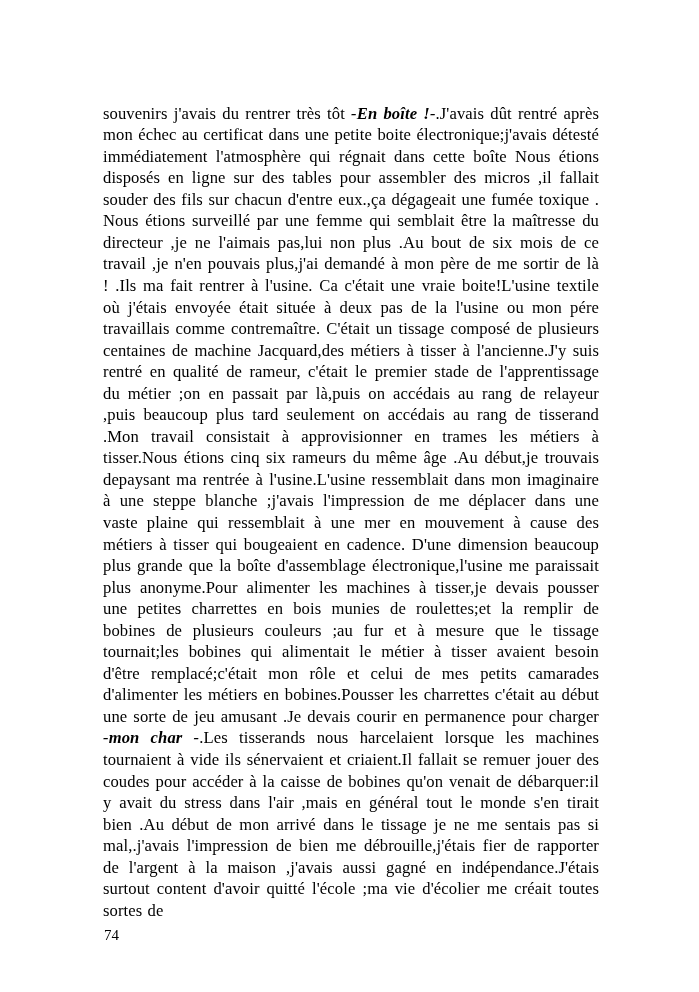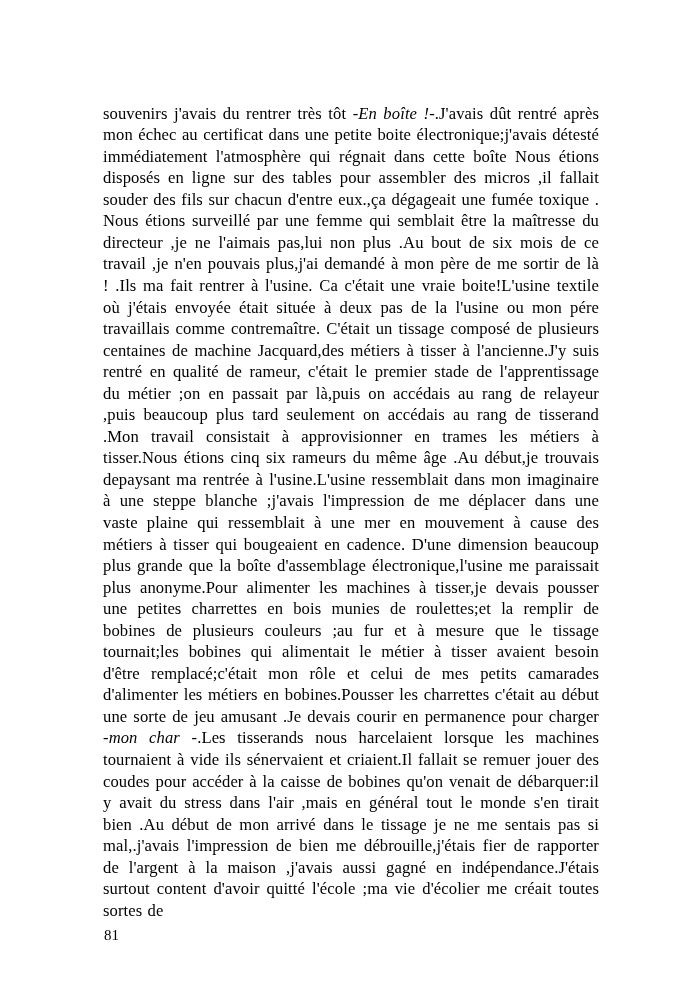--- a/index.html
+++ b/index.html
@@ -26,29 +26,30 @@
     top: 86px;
     width: 496px;
     font-size: 16.6px;
     line-height: 21.55px;
     text-align: justify;
     word-spacing: 1px;
     letter-spacing: 0.1px;
   }
   .body-text .seg-italic {
     font-style: italic;
+    font-weight: bold;
   }
   .page-number {
     position: absolute;
     left: 104px;
     top: 926px;
     font-size: 15px;
     line-height: 18px;
   }
 </style>
 </head>
 <body>
 
 <div class="page">
   <p class="body-text"><span class="seg-normal">souvenirs j'avais du rentrer très tôt </span><span class="seg-italic">-En boîte !-</span><span class="seg-normal">.J'avais dût rentré après mon échec au certificat dans une petite boite électronique;j'avais détesté immédiatement l'atmosphère qui régnait dans cette boîte Nous étions disposés en ligne sur des tables pour assembler des micros ,il fallait souder des fils sur chacun d'entre eux.,ça dégageait une fumée toxique . Nous étions surveillé par une femme qui semblait être la maîtresse du directeur ,je ne l'aimais pas,lui non plus .Au bout de six mois de ce travail ,je n'en pouvais plus,j'ai demandé à mon père de me sortir de là ! .Ils ma fait rentrer à l'usine. Ca c'était une vraie boite!L'usine textile où j'étais envoyée était située à deux pas de la l'usine ou mon pére travaillais comme contremaître. C'était un tissage composé de plusieurs centaines de machine Jacquard,des métiers à tisser à l'ancienne.J'y suis rentré en qualité de rameur, c'était le premier stade de l'apprentissage du métier ;on en passait par là,puis on accédais au rang de relayeur ,puis beaucoup plus tard seulement on accédais au rang de tisserand .Mon travail consistait à approvisionner en trames les métiers à tisser.Nous étions cinq six rameurs du même âge .Au début,je trouvais depaysant ma rentrée à l'usine.L'usine ressemblait dans mon imaginaire à une steppe blanche ;j'avais l'impression de me déplacer dans une vaste plaine qui ressemblait à une mer en mouvement à cause des métiers à tisser qui bougeaient en cadence. D'une dimension beaucoup plus grande que la boîte d'assemblage électronique,l'usine me paraissait plus anonyme.Pour alimenter les machines à tisser,je devais pousser une petites charrettes en bois munies de roulettes;et la remplir de bobines de plusieurs couleurs ;au fur et à mesure que le tissage tournait;les bobines qui alimentait le métier à tisser avaient besoin d'être remplacé;c'était mon rôle et celui de mes petits camarades d'alimenter les métiers en bobines.Pousser les charrettes c'était au début une sorte de jeu amusant .Je devais courir en permanence pour charger </span><span class="seg-italic">-mon char -</span><span class="seg-normal">.Les tisserands nous harcelaient lorsque les machines tournaient à vide ils sénervaient et criaient.Il fallait se remuer jouer des coudes pour accéder à la caisse de bobines qu'on venait de débarquer:il y avait du stress dans l'air ,mais en général tout le monde s'en tirait bien .Au début de mon arrivé dans le tissage je ne me sentais pas si mal,.j'avais l'impression de bien me débrouille,j'étais fier de rapporter de l'argent à la maison ,j'avais aussi gagné en indépendance.J'étais surtout content d'avoir quitté l'école ;ma vie d'écolier me créait toutes sortes de</span></p>
 
-  <div class="page-number">81</div>
+  <div class="page-number">74</div>
 </div>
 
 </body></html>

